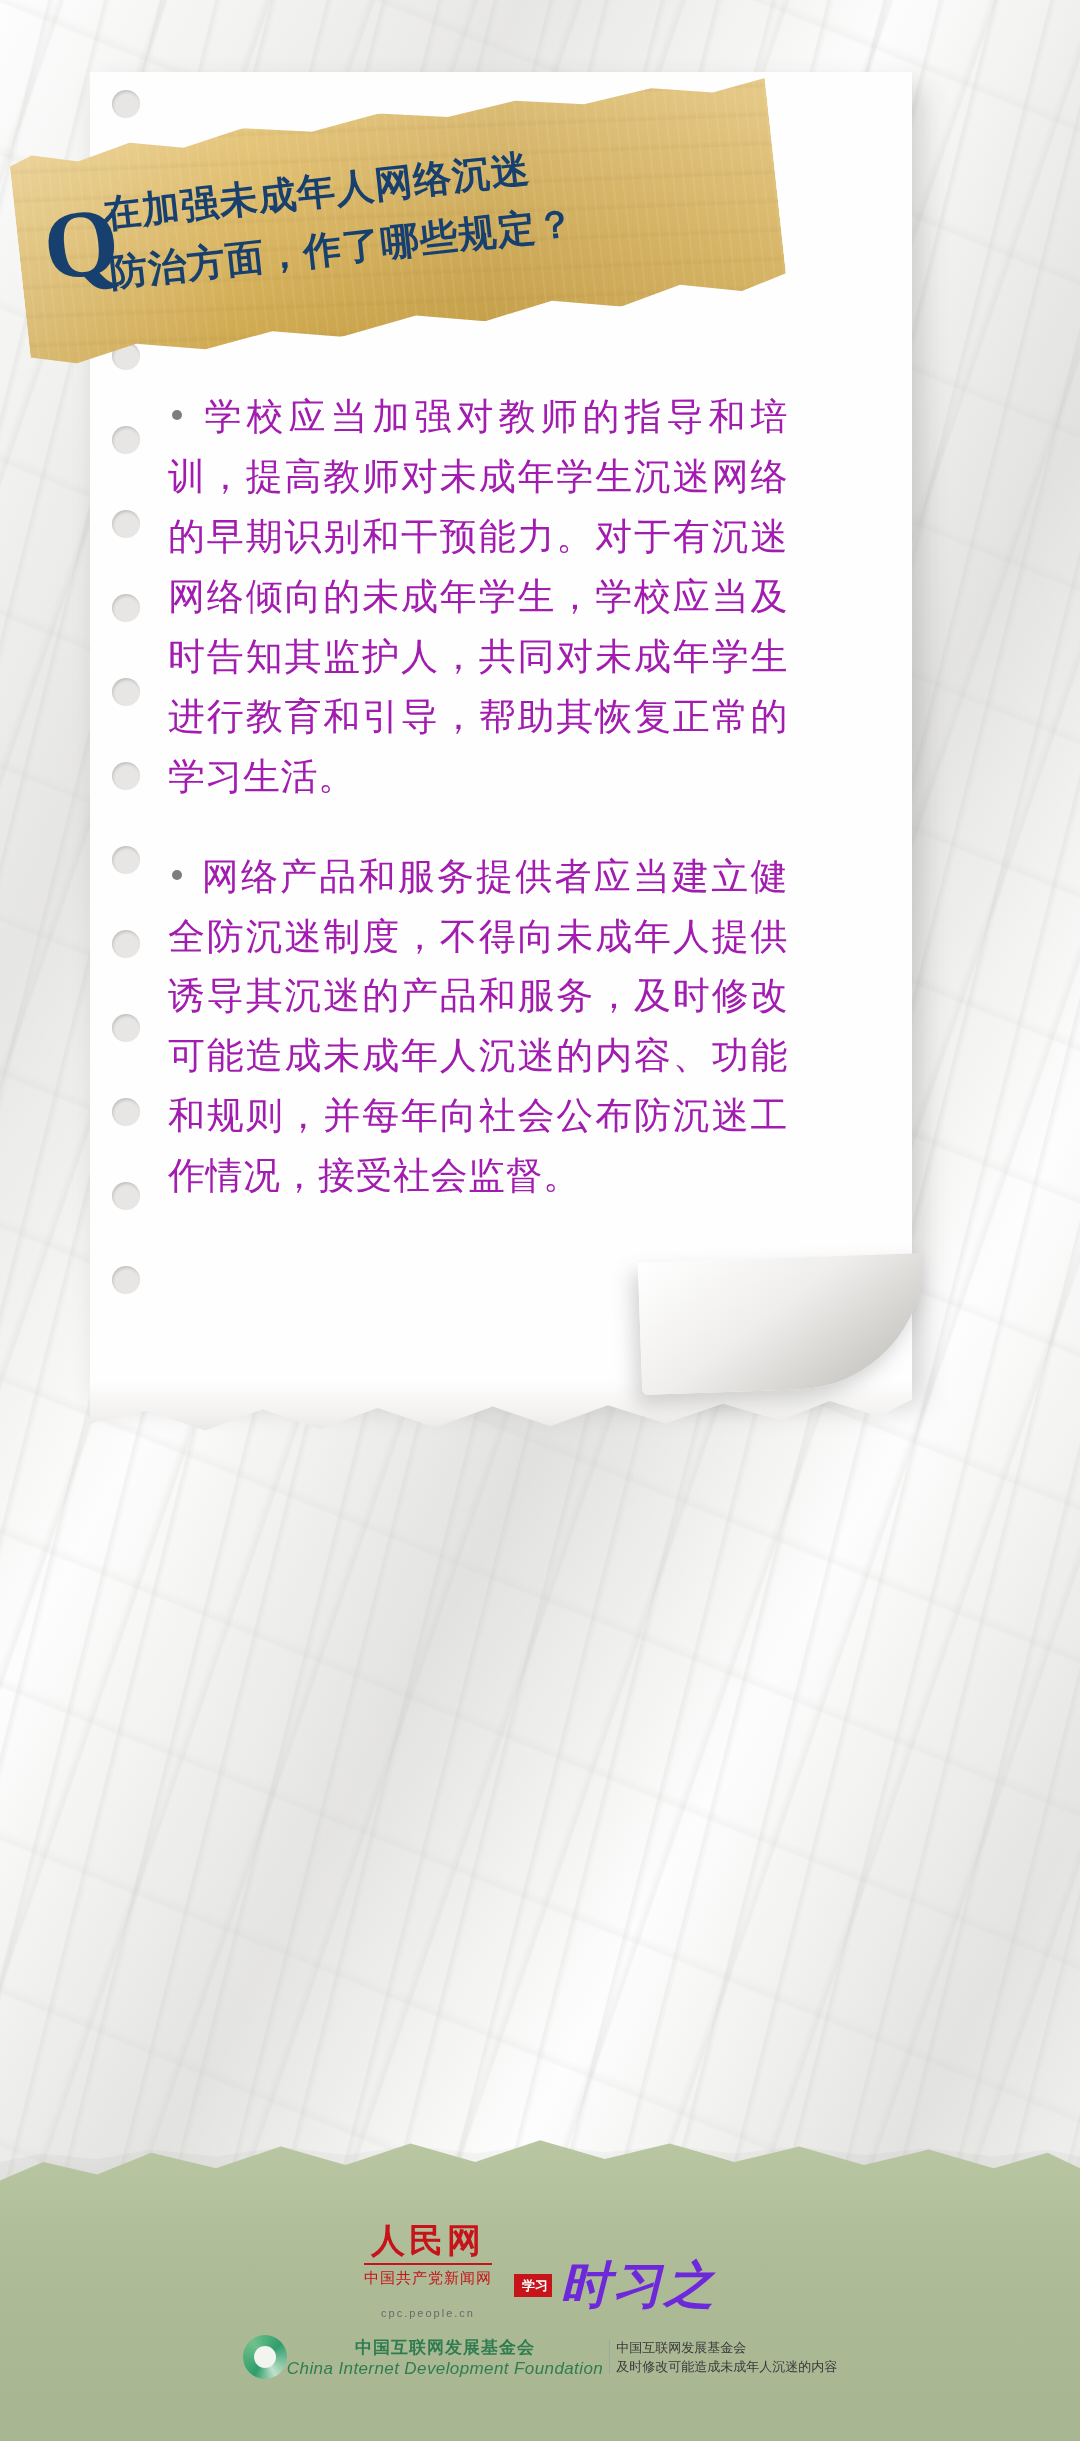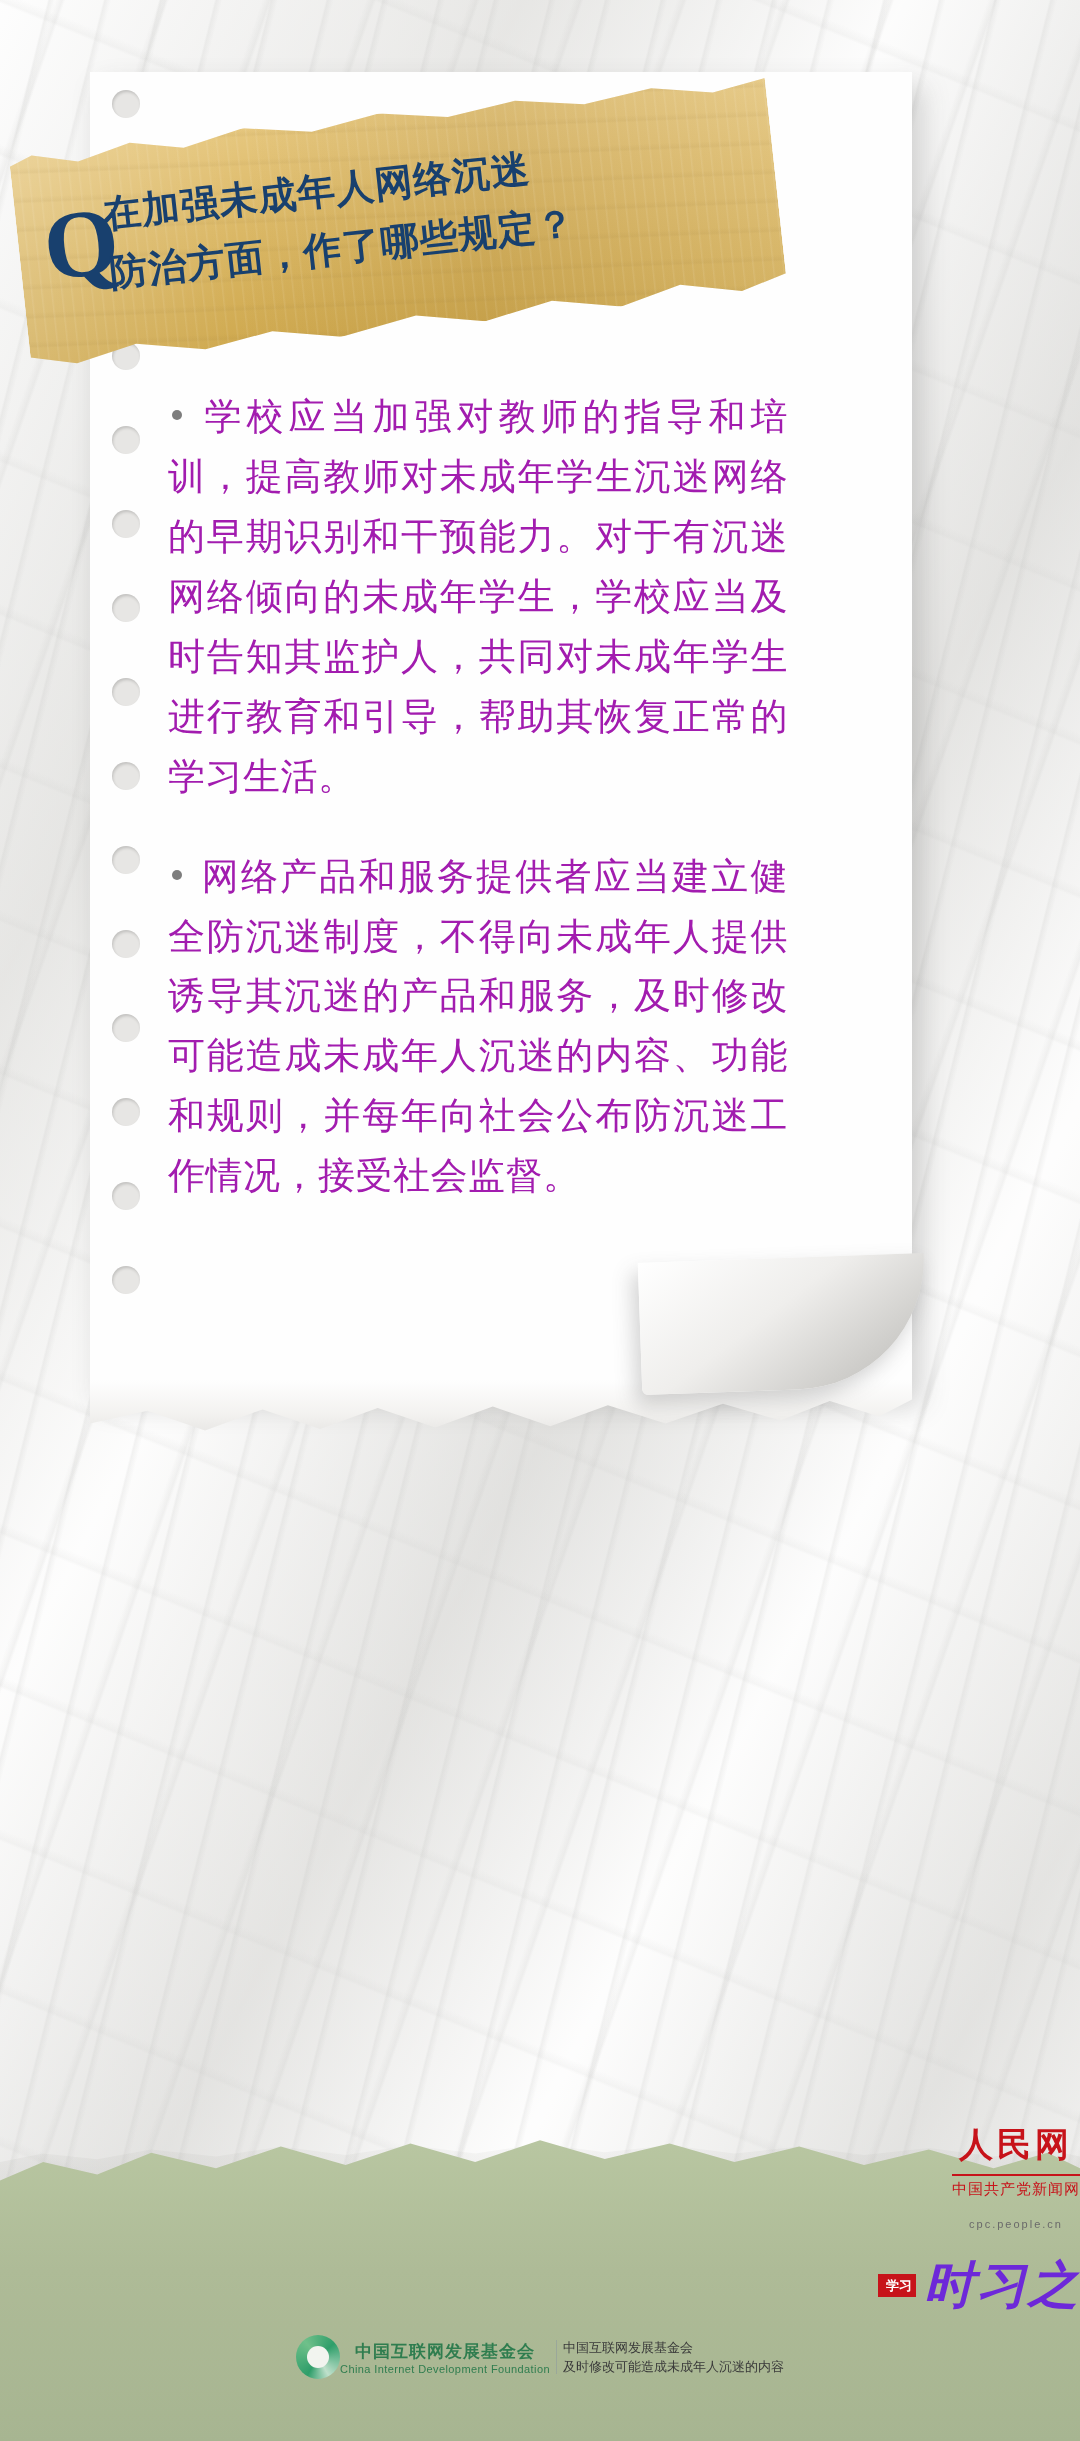--- a/index.html
+++ b/index.html
@@ -180,31 +180,30 @@
     left: 0;
     right: 0;
     bottom: 62px;
     text-align: center;
   }
   #logo-row {
     display: flex;
     justify-content: center;
     align-items: flex-end;
     gap: 22px;
-    flex-direction: column;
   }
   .people-logo .cn {
     font-size: 34px;
     font-weight: 700;
     color: #c7131a;
     letter-spacing: 4px;
     line-height: 1;
   }
   .people-logo .sub {
-    margin-top: 13px;
+    margin-top: 6px;
     font-size: 15px;
     color: #c7131a;
     border-top: 2px solid #c7131a;
     padding-top: 4px;
     letter-spacing: 1px;
   }
   .people-logo .url {
     font-size: 11px;
     color: #6a6a6a;
     letter-spacing: 2px;
@@ -254,23 +253,24 @@
     border-radius: 50%;
     background: #f2f4ef;
   }
   .cidf-name .zh {
     font-size: 17px;
     color: #2f7d4f;
     font-weight: 700;
     letter-spacing: 1px;
   }
   .cidf-name .en {
-    font-size: 11px;
+    font-size: 17px;
     color: #2f7d4f;
     letter-spacing: 0.4px;
+    font-style: italic;
   }
   #cidf-div {
     width: 1px;
     height: 34px;
     background: #9aa79a;
     margin: 0 6px;
   }
   .cidf-text div {
     font-size: 13px;
     color: #3a3a3a;

